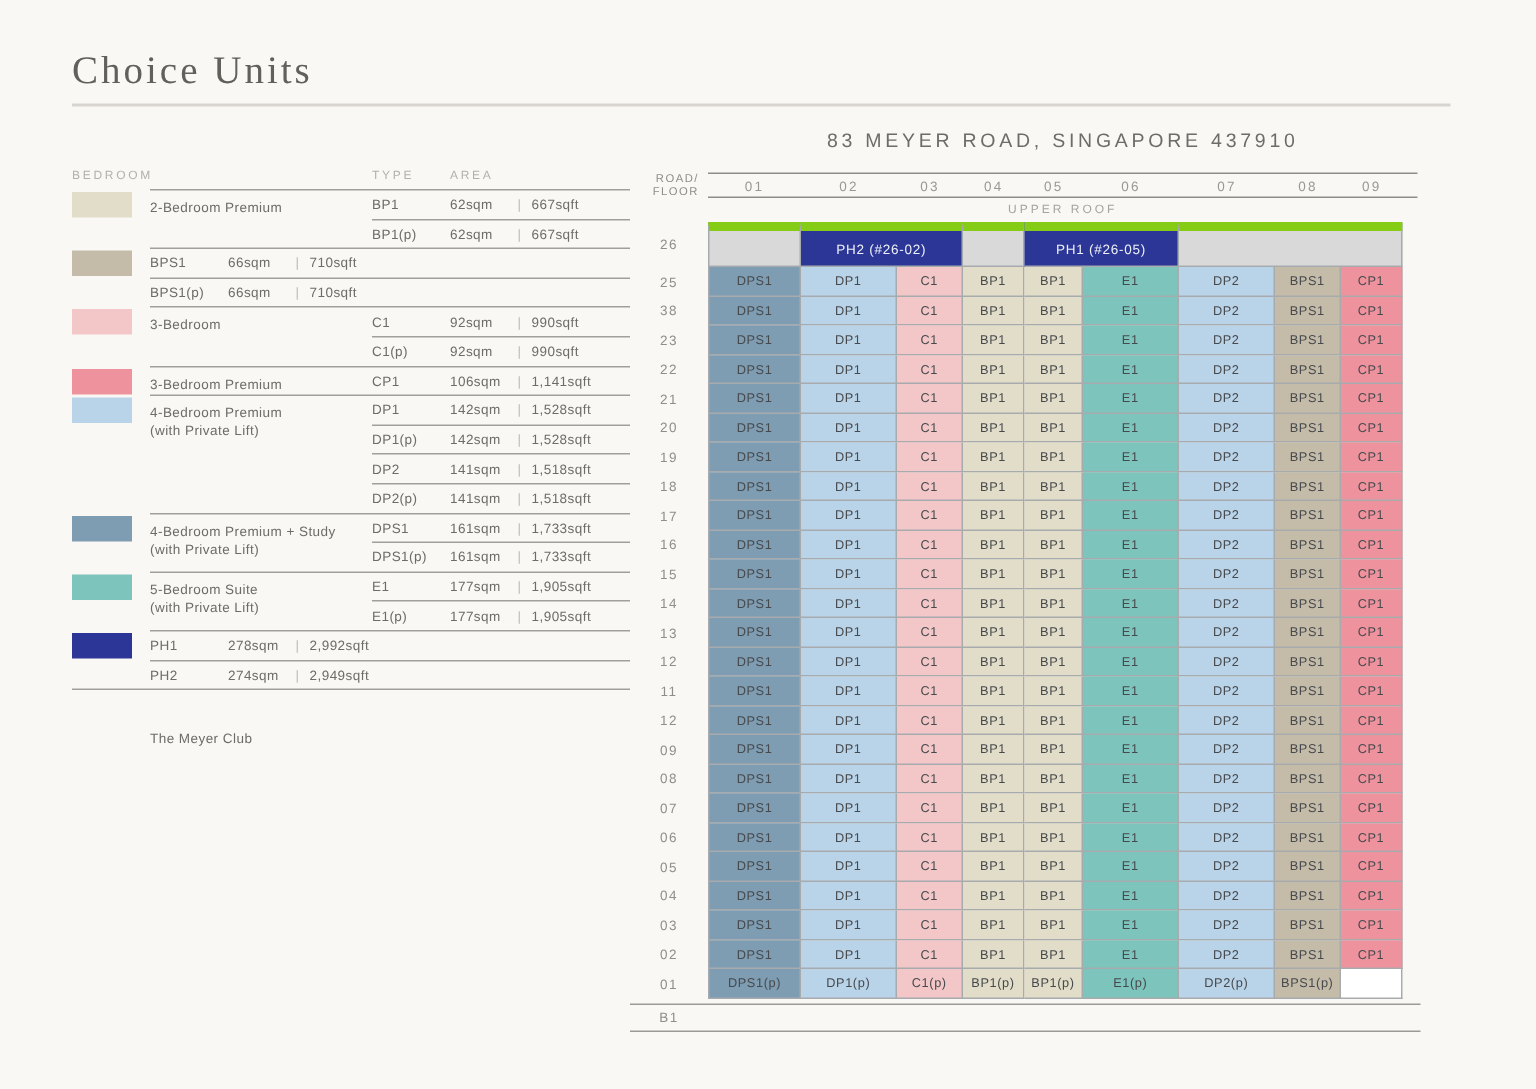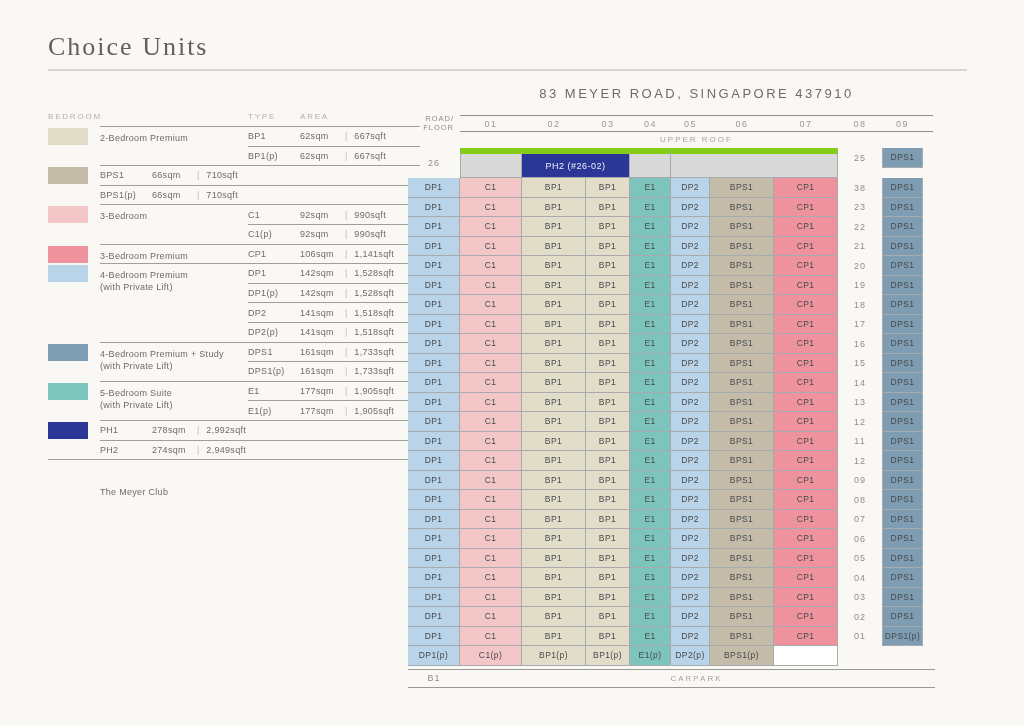--- a/index.html
+++ b/index.html
@@ -38,21 +38,21 @@
   .variant + .variant{border-top:1px solid #a19f9c;}
   .v-type{width:52px;flex:0 0 52px;font-size:9px;color:#6e6b68;letter-spacing:.3px;}
   .v-sqm{width:45px;flex:0 0 45px;font-size:9px;color:#6e6b68;letter-spacing:.3px;}
   .v-pipe{color:#bdbbb8;font-size:9px;margin:0 7px 0 0;}
   .v-sqft{font-size:9px;color:#6e6b68;letter-spacing:.3px;}
   .club-row{display:flex;margin-top:27px;align-items:center;}
   .club-row .swatch{margin-top:0;}
   .club-name{font-size:9px;color:#6e6b68;letter-spacing:.3px;}
 
   
-  .chart{position:absolute;left:408px;top:86px;width:527px;}
+  .chart{position:absolute;left:420px;top:86px;width:527px;}
   .address{
     margin-left:52px;width:473px;text-align:center;
     font-size:13px;letter-spacing:2.5px;color:#6f6c68;
   }
   .col-head{display:flex;margin-top:14px;}
   .axis{
     width:52px;flex:0 0 52px;display:flex;flex-direction:column;justify-content:center;
     align-items:flex-end;padding-right:6px;box-sizing:border-box;
     font-size:7.5px;letter-spacing:1px;color:#8f8d8a;line-height:8.5px;
   }
@@ -327,20 +327,21 @@
           <div class="col-num">08</div>
           <div class="col-num">09</div>
         </div>
     </div>
     <div class="roof-label">UPPER ROOF</div>
     <div id="units-grid">
         <div class="fl rh">26</div>
         <div class="uc bl bt rh" style="background: rgb(217, 217, 217);"></div>
         <div class="uc bt rh ph" style="background: rgb(43, 54, 151); grid-column: span 2;">PH2 (#26-02)</div>
         <div class="uc bt rh" style="background: rgb(217, 217, 217);"></div>
+        <div class="uc bt rh ph" style="background: rgb(43, 54, 151); grid-column: span 2;">PH1 (#26-05)</div>
         <div class="uc bt rh" style="background: rgb(217, 217, 217); grid-column: span 3;"></div>
         <div class="fl">25</div>
         <div class="uc bl" style="background: rgb(126, 156, 178);">DPS1</div>
         <div class="uc" style="background: rgb(185, 211, 232);">DP1</div>
         <div class="uc" style="background: rgb(243, 199, 200);">C1</div>
         <div class="uc" style="background: rgb(226, 221, 200);">BP1</div>
         <div class="uc" style="background: rgb(226, 221, 200);">BP1</div>
         <div class="uc" style="background: rgb(125, 196, 188);">E1</div>
         <div class="uc" style="background: rgb(185, 211, 232);">DP2</div>
         <div class="uc" style="background: rgb(196, 187, 169);">BPS1</div>
@@ -581,17 +582,16 @@
         <div class="uc" style="background: rgb(243, 199, 200);">C1(p)</div>
         <div class="uc" style="background: rgb(226, 221, 200);">BP1(p)</div>
         <div class="uc" style="background: rgb(226, 221, 200);">BP1(p)</div>
         <div class="uc" style="background: rgb(125, 196, 188);">E1(p)</div>
         <div class="uc" style="background: rgb(185, 211, 232);">DP2(p)</div>
         <div class="uc" style="background: rgb(196, 187, 169);">BPS1(p)</div>
         <div class="uc" style="background: rgb(255, 255, 255);"></div>
       </div>
     <div class="basement">
       <div class="b-floor">B1</div>
-      <div class="b-label">CARPARK</div>
     </div>
   </div>
 
 </div>
 
 </body></html>

